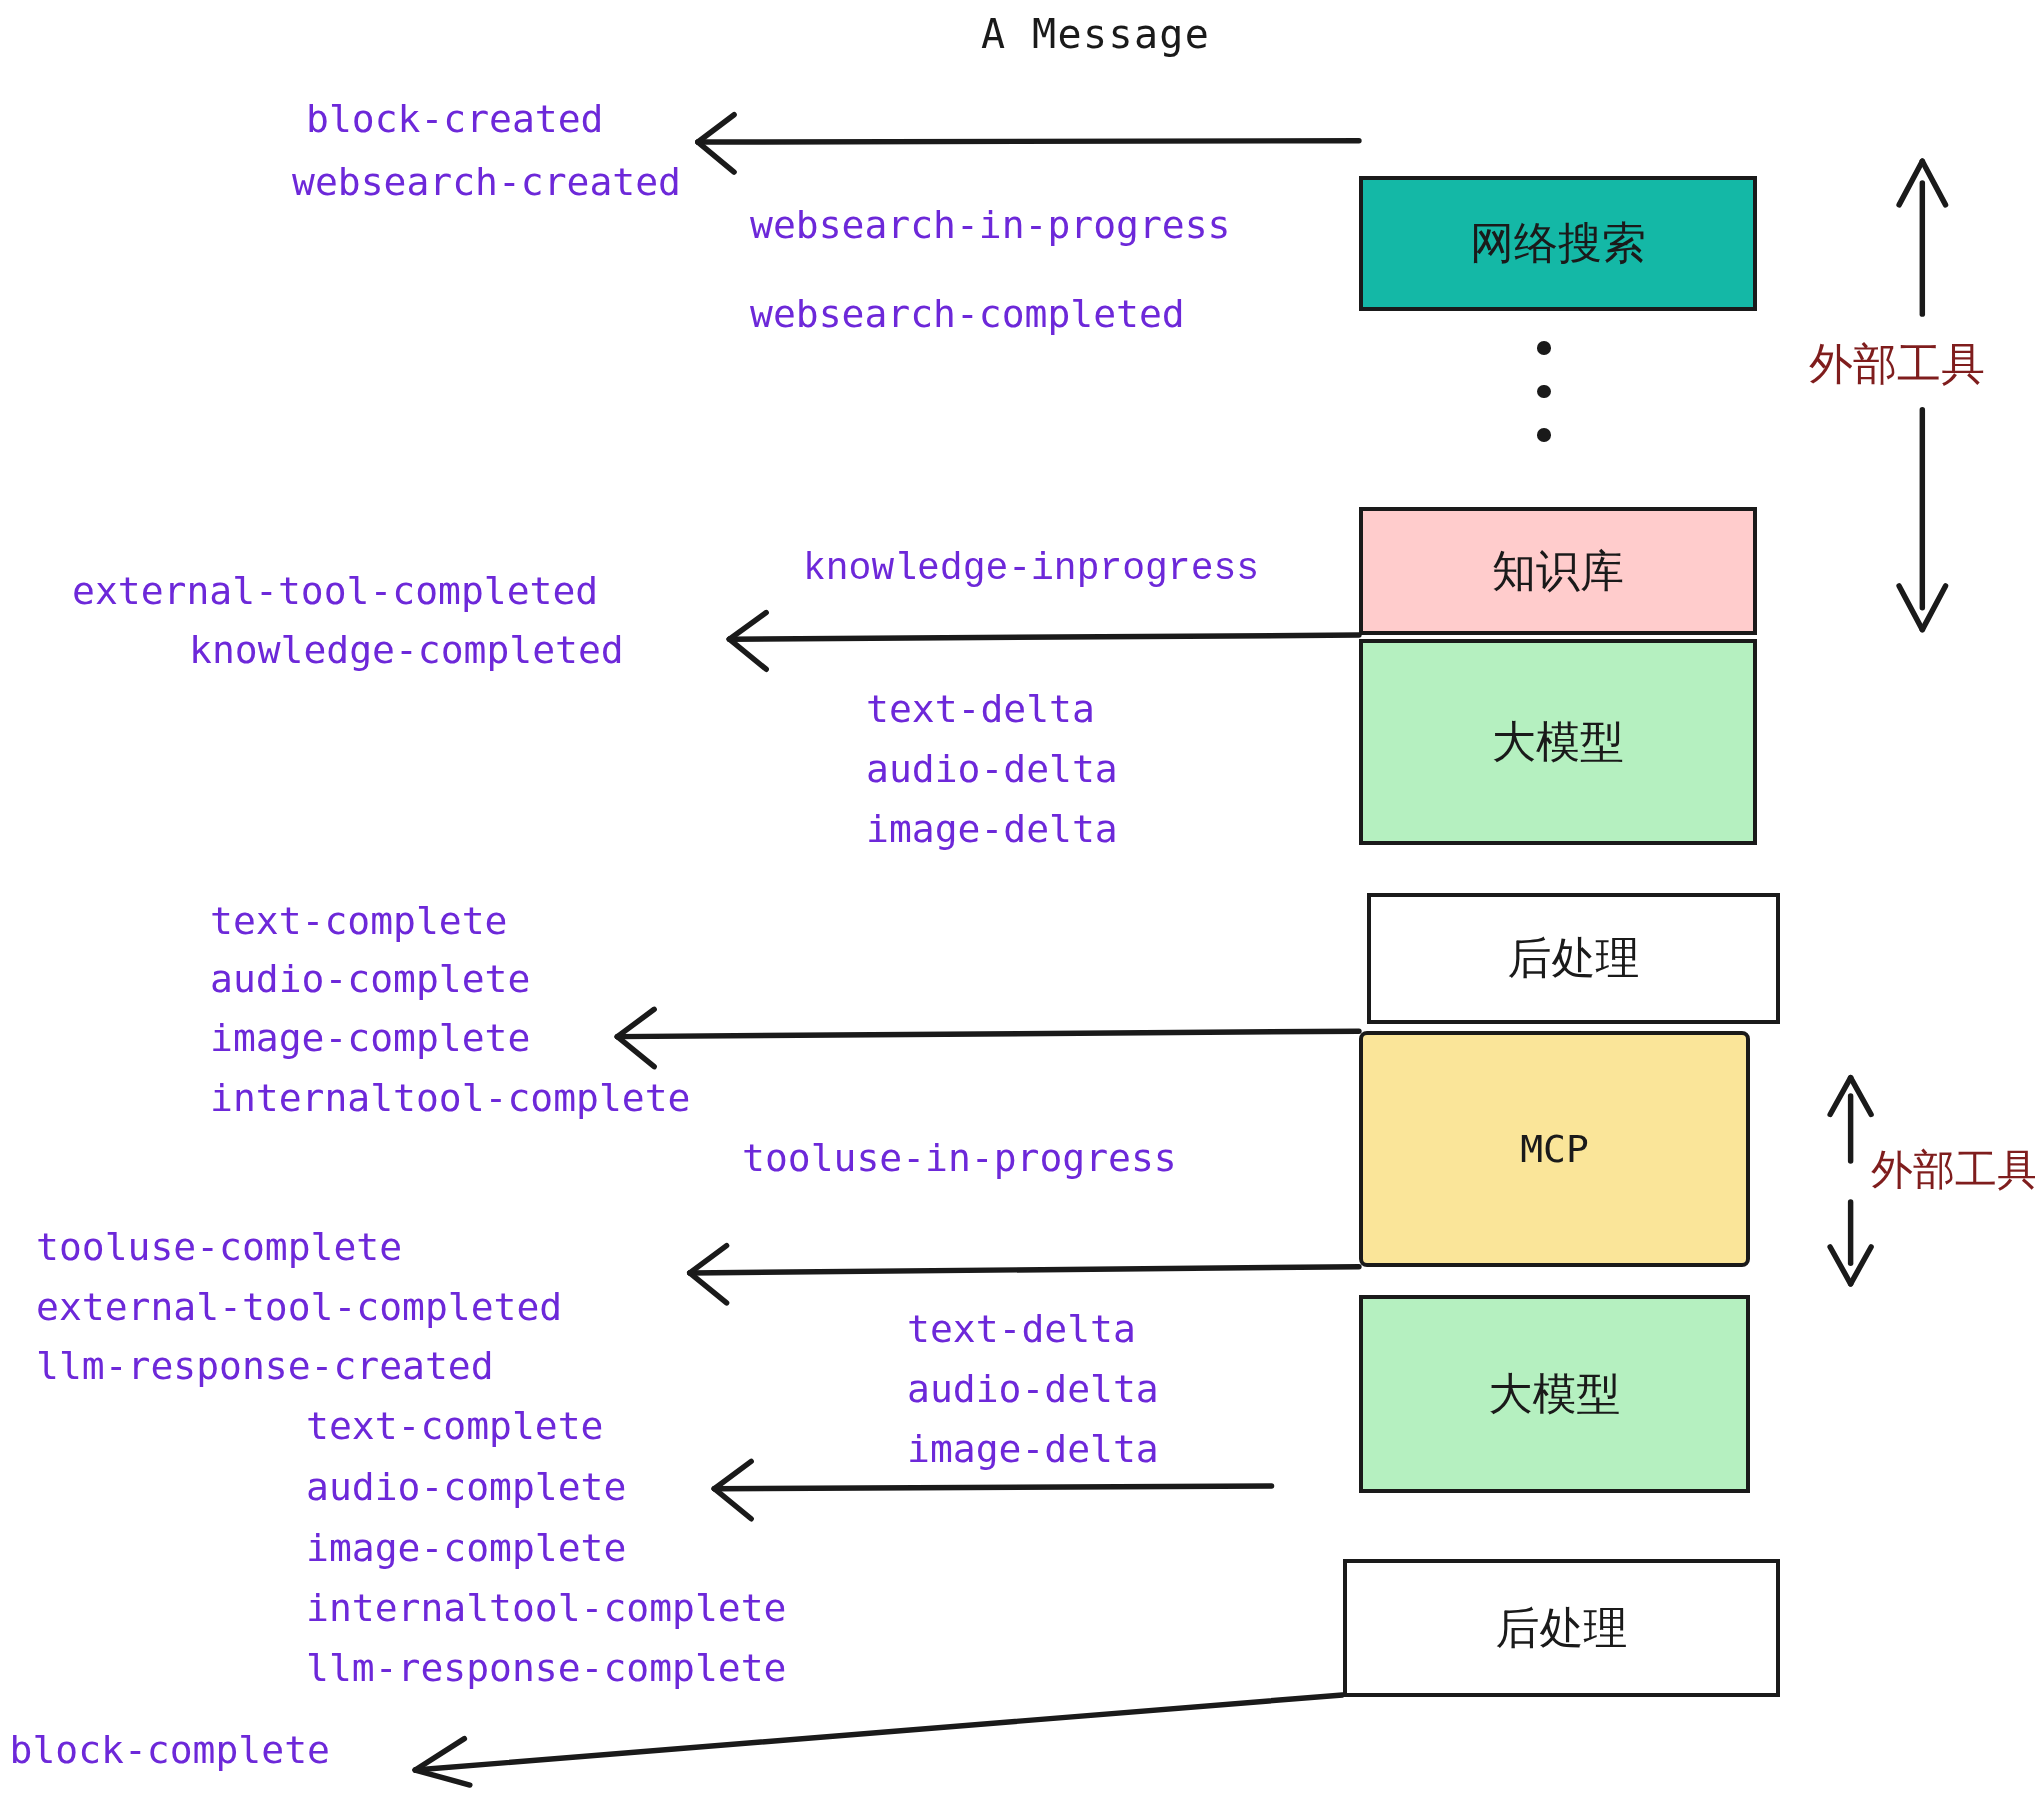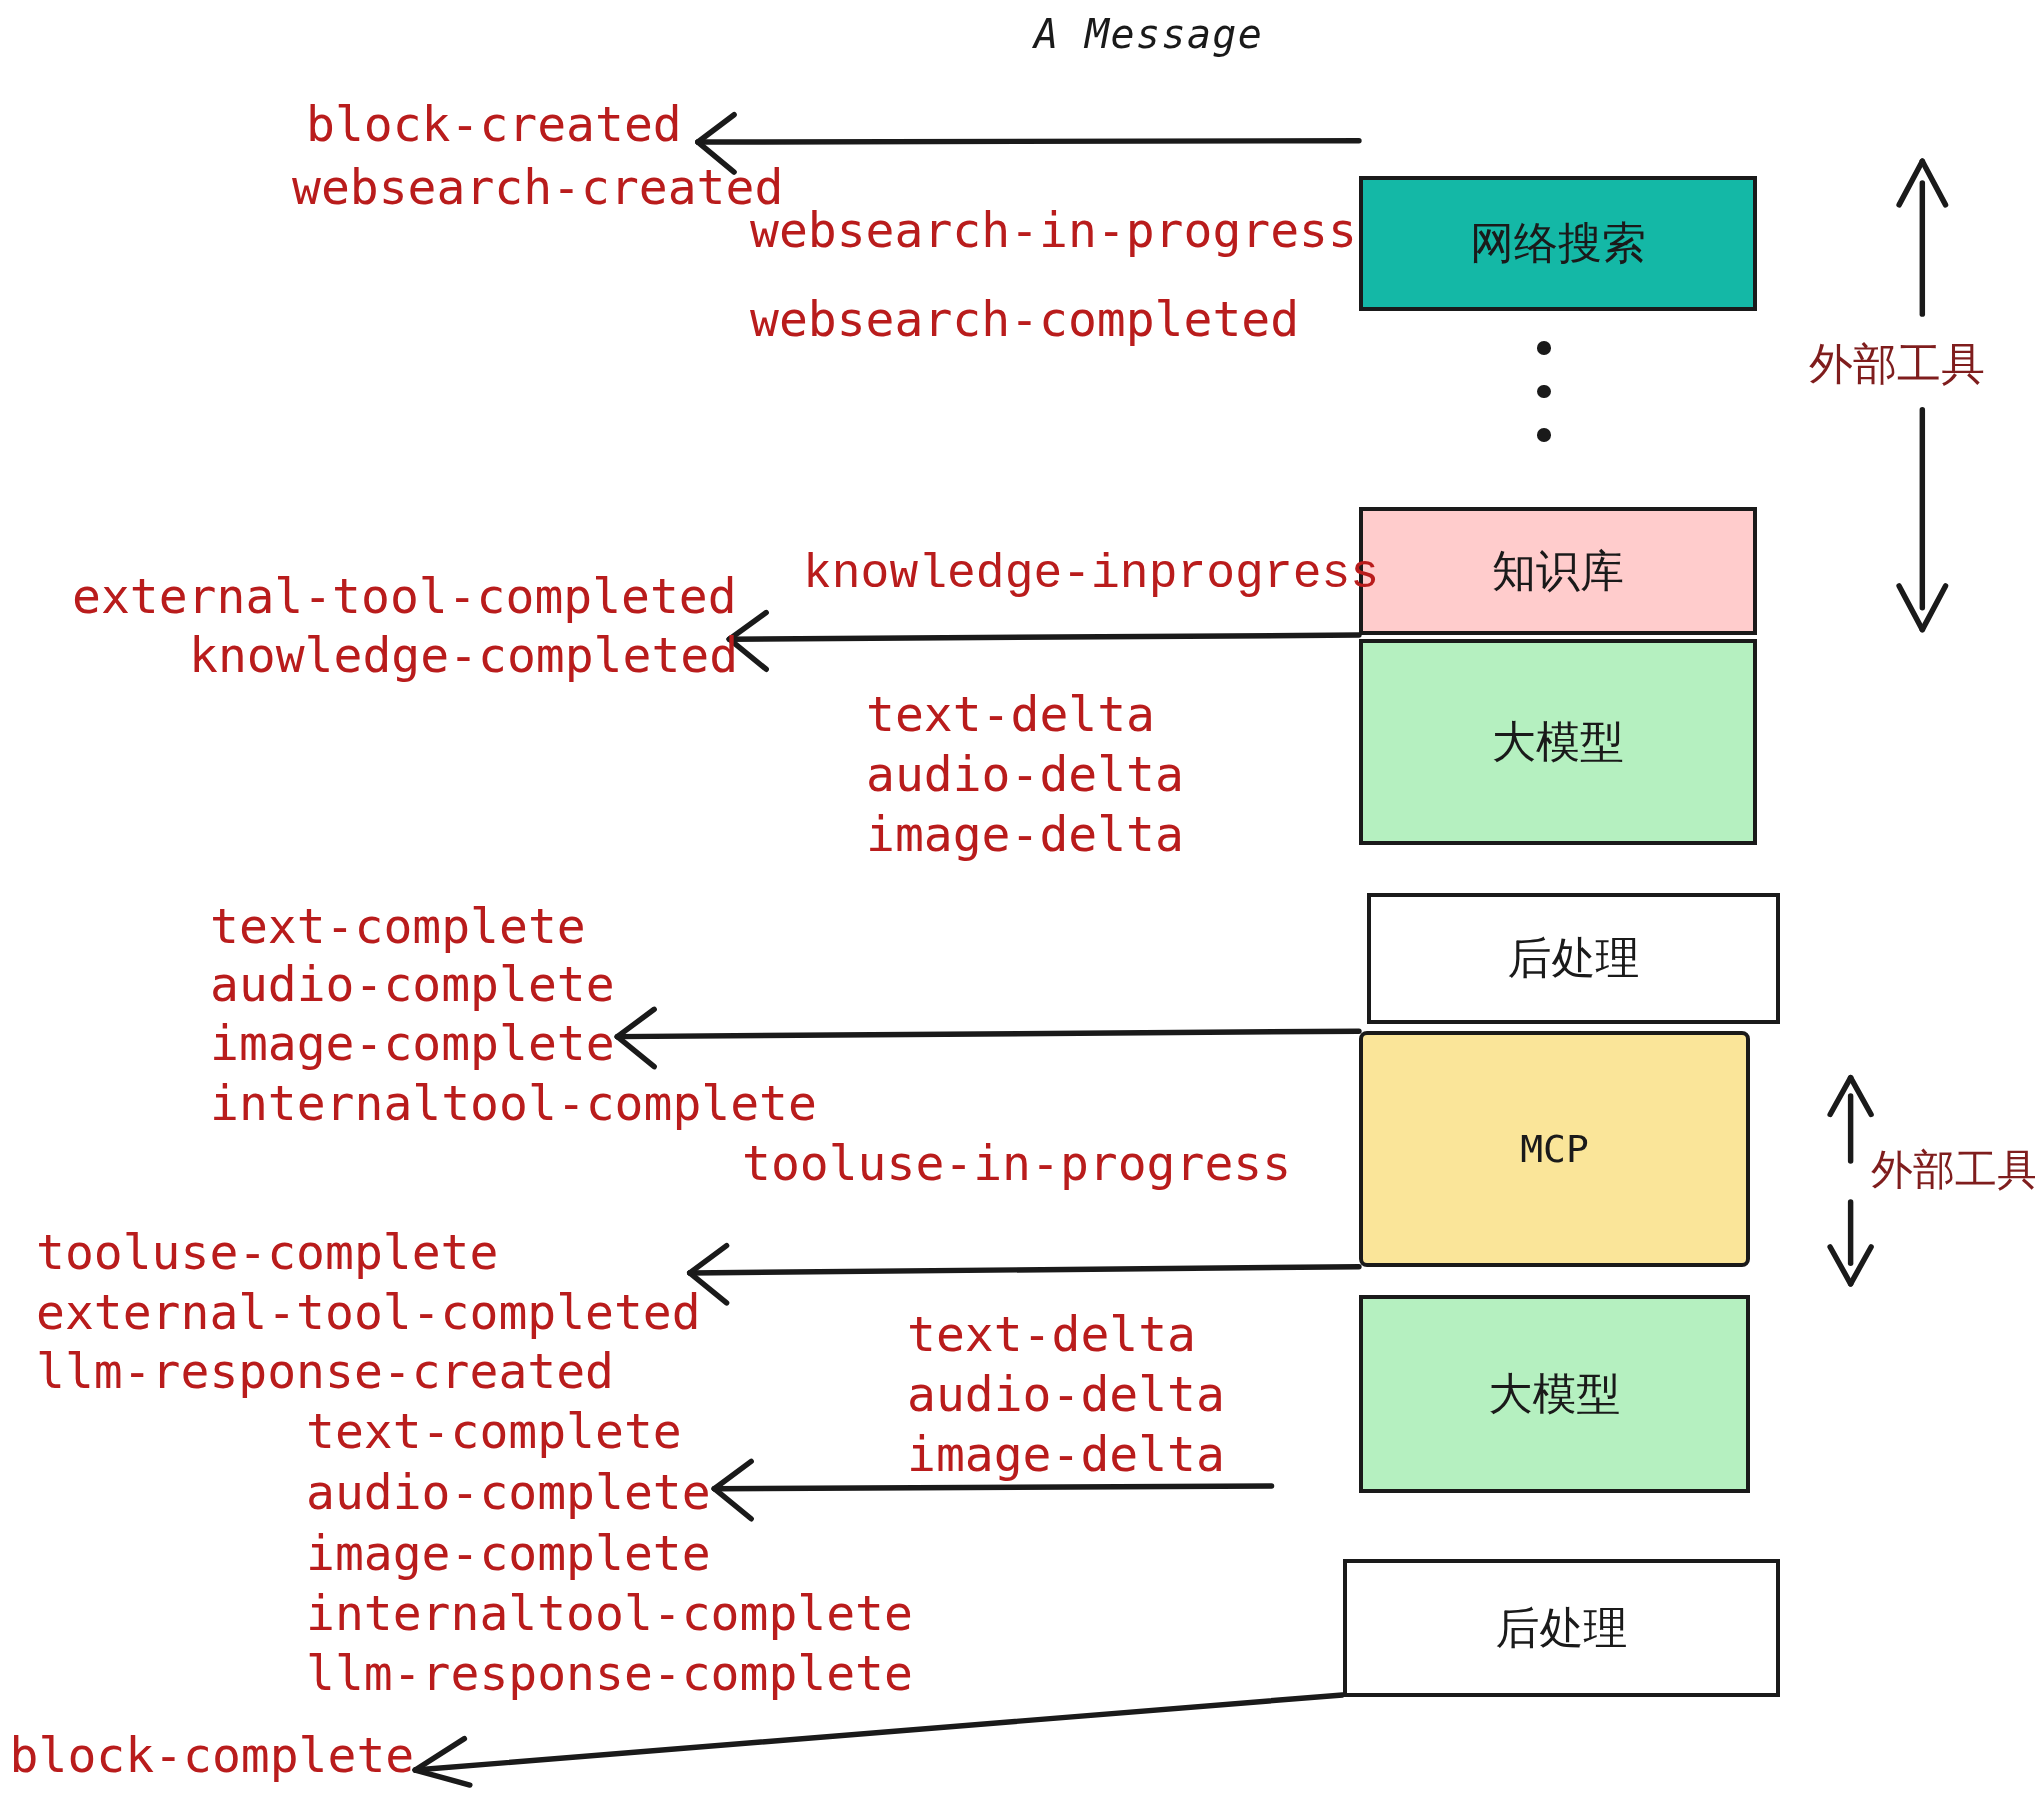--- a/index.html
+++ b/index.html
@@ -13,23 +13,23 @@
   #canvas {
     position: relative;
     width: 2035px;
     height: 1796px;
     background: #ffffff;
     overflow: hidden;
   }
   .lbl {
     position: absolute;
     font-family: "DejaVu Sans Mono", monospace;
-    font-size: 48px;
+    font-size: 38px;
     line-height: 1;
-    color: #b91c1c;
+    color: #6d28d9;
     white-space: pre;
     letter-spacing: 0px;
   }
   .title {
     position: absolute;
     font-family: "DejaVu Sans Mono", monospace;
     font-size: 40px;
     color: #1a1a1a;
     white-space: pre;
     letter-spacing: 1.4px;
@@ -78,21 +78,21 @@
     width: 2035px;
     height: 1796px;
     pointer-events: none;
   }
 </style>
 </head>
 <body>
 
 <div id="canvas">
 
-  <div class="title" style="left:1034px; top:11px;font-style:italic;">A Message</div>
+  <div class="title" style="left:981px; top:11px;">A Message</div>
 
   <svg class="overlay" viewBox="0 0 2980 2630" xmlns="http://www.w3.org/2000/svg">
     <g stroke="#1a1a1a" stroke-width="8" fill="none" stroke-linecap="round" stroke-linejoin="round">
 
       <path d="M 1990 206 L 1022 208"></path>
       <path d="M 1022 208 L 1075 252"></path>
       <path d="M 1022 208 L 1075 168"></path>
 
       <path d="M 1990 930 L 1068 936"></path>
       <path d="M 1068 936 L 1122 980"></path>

